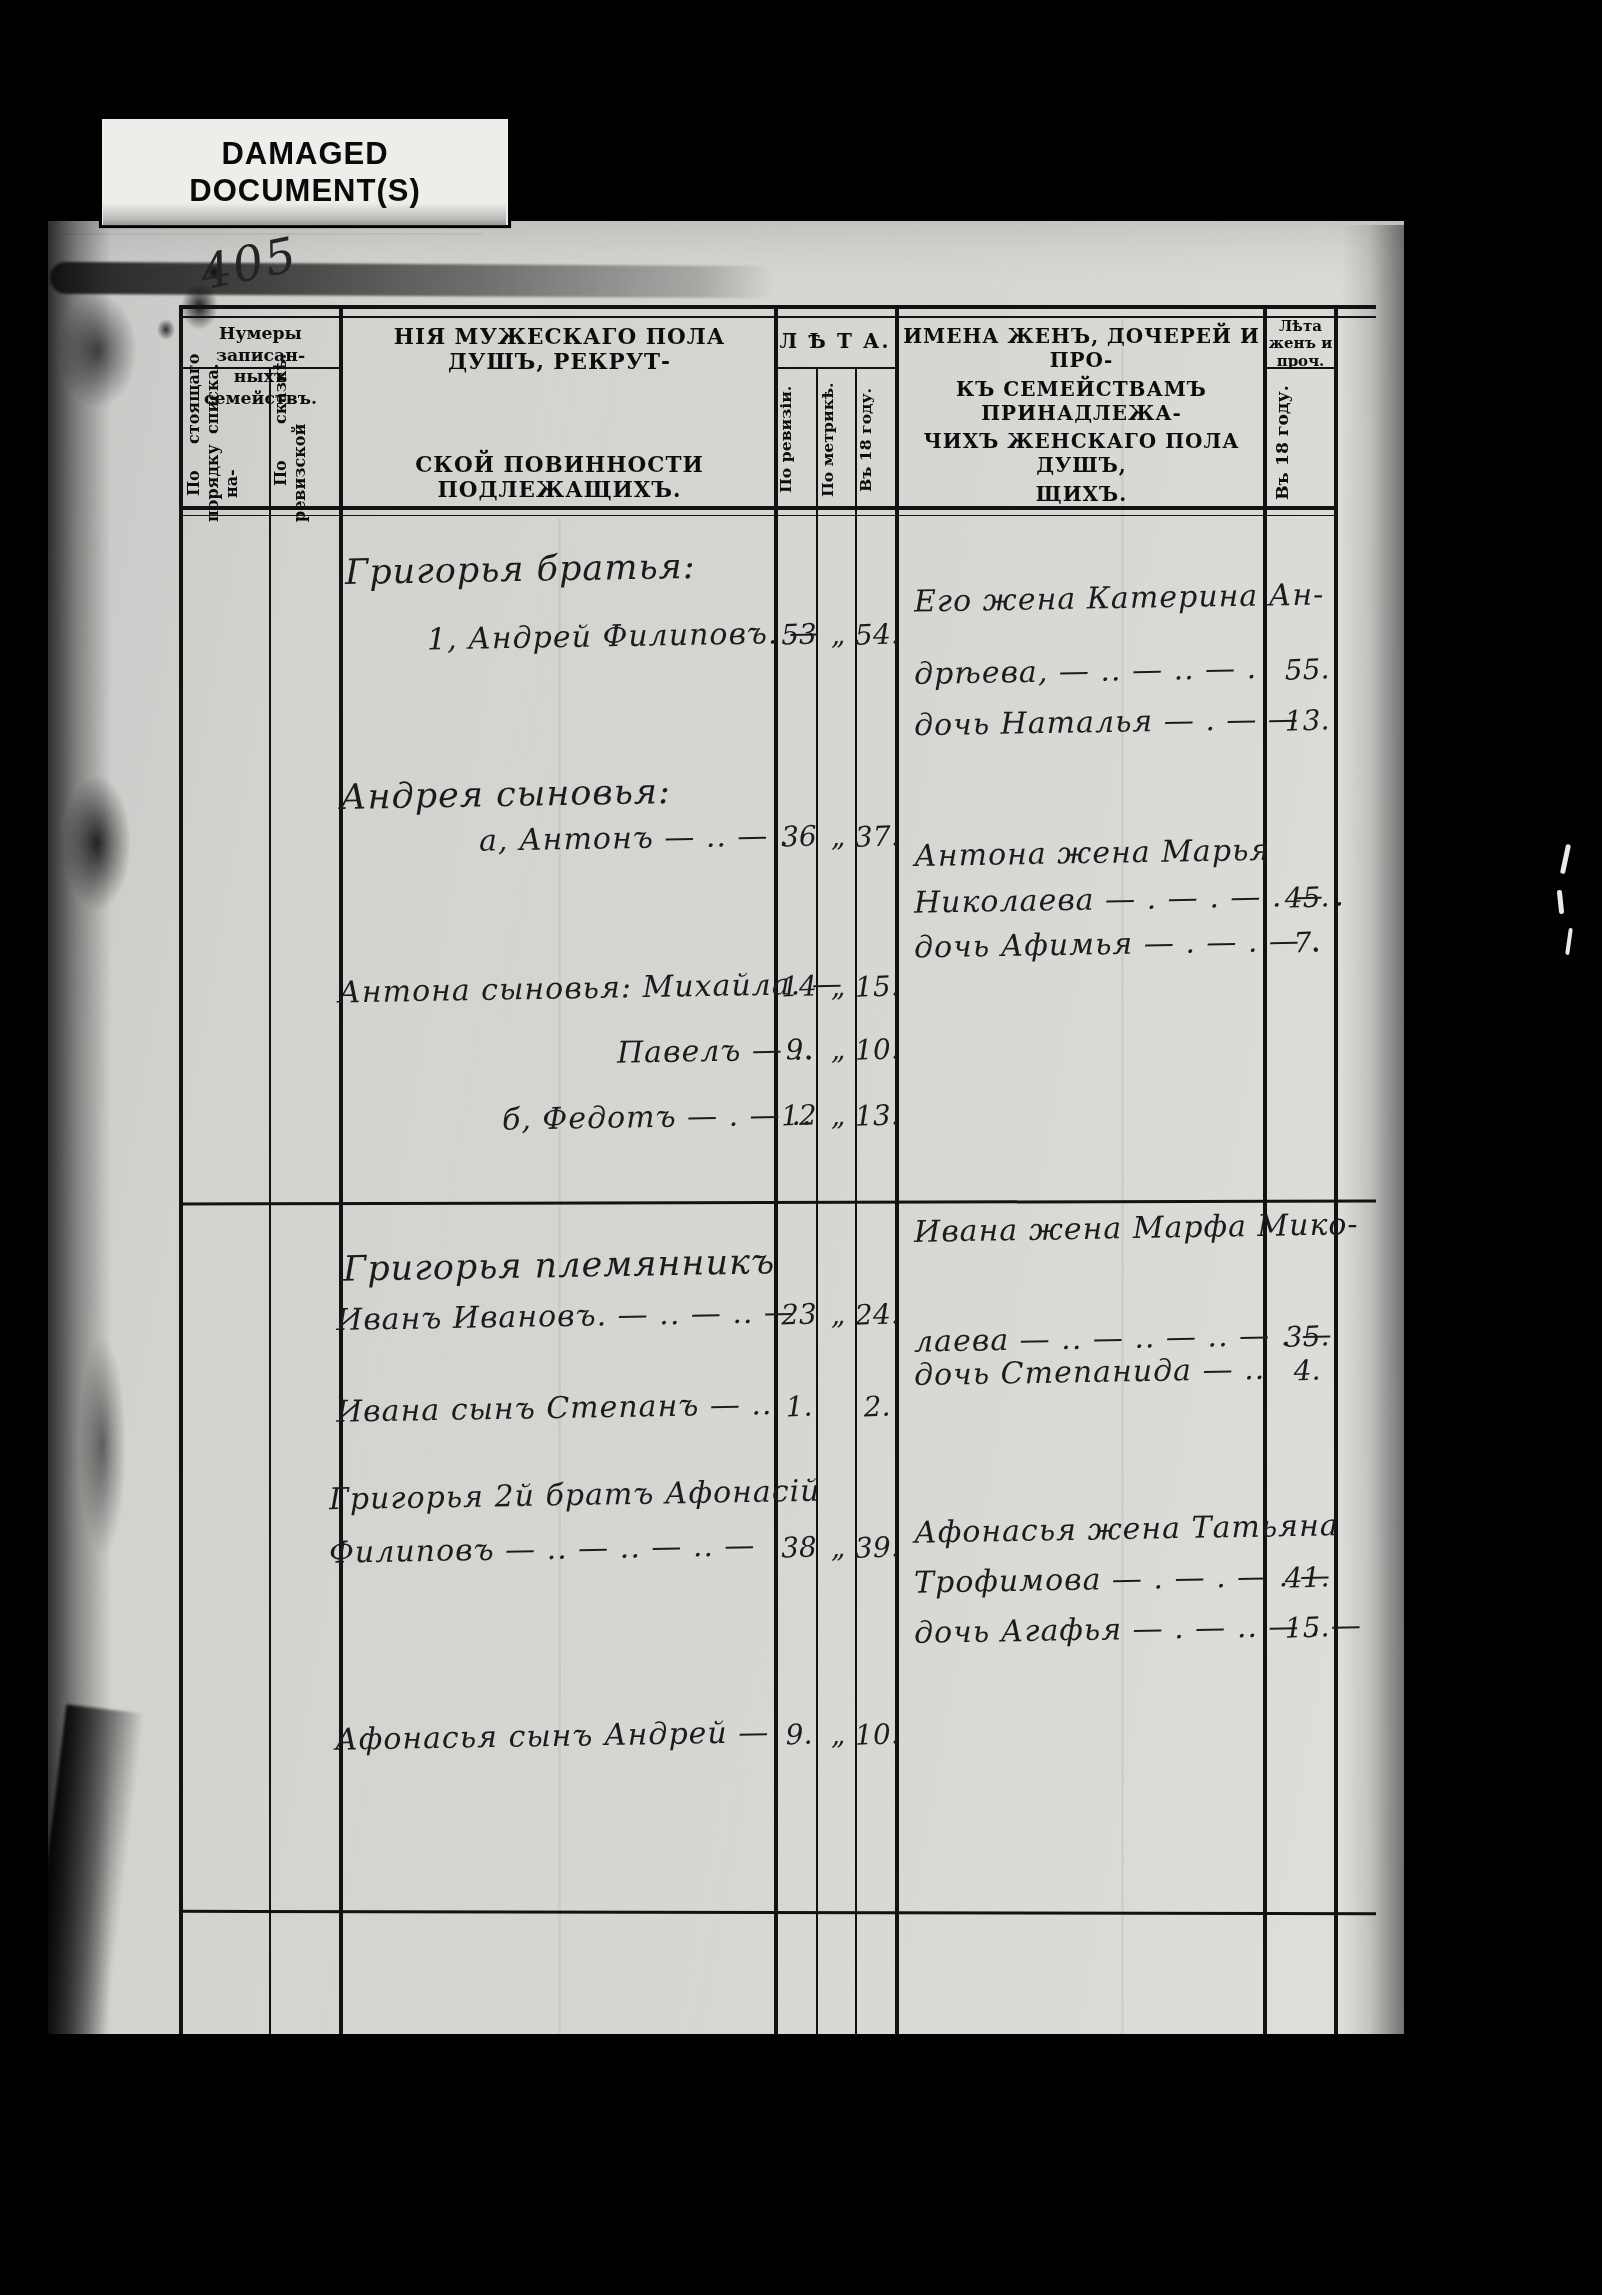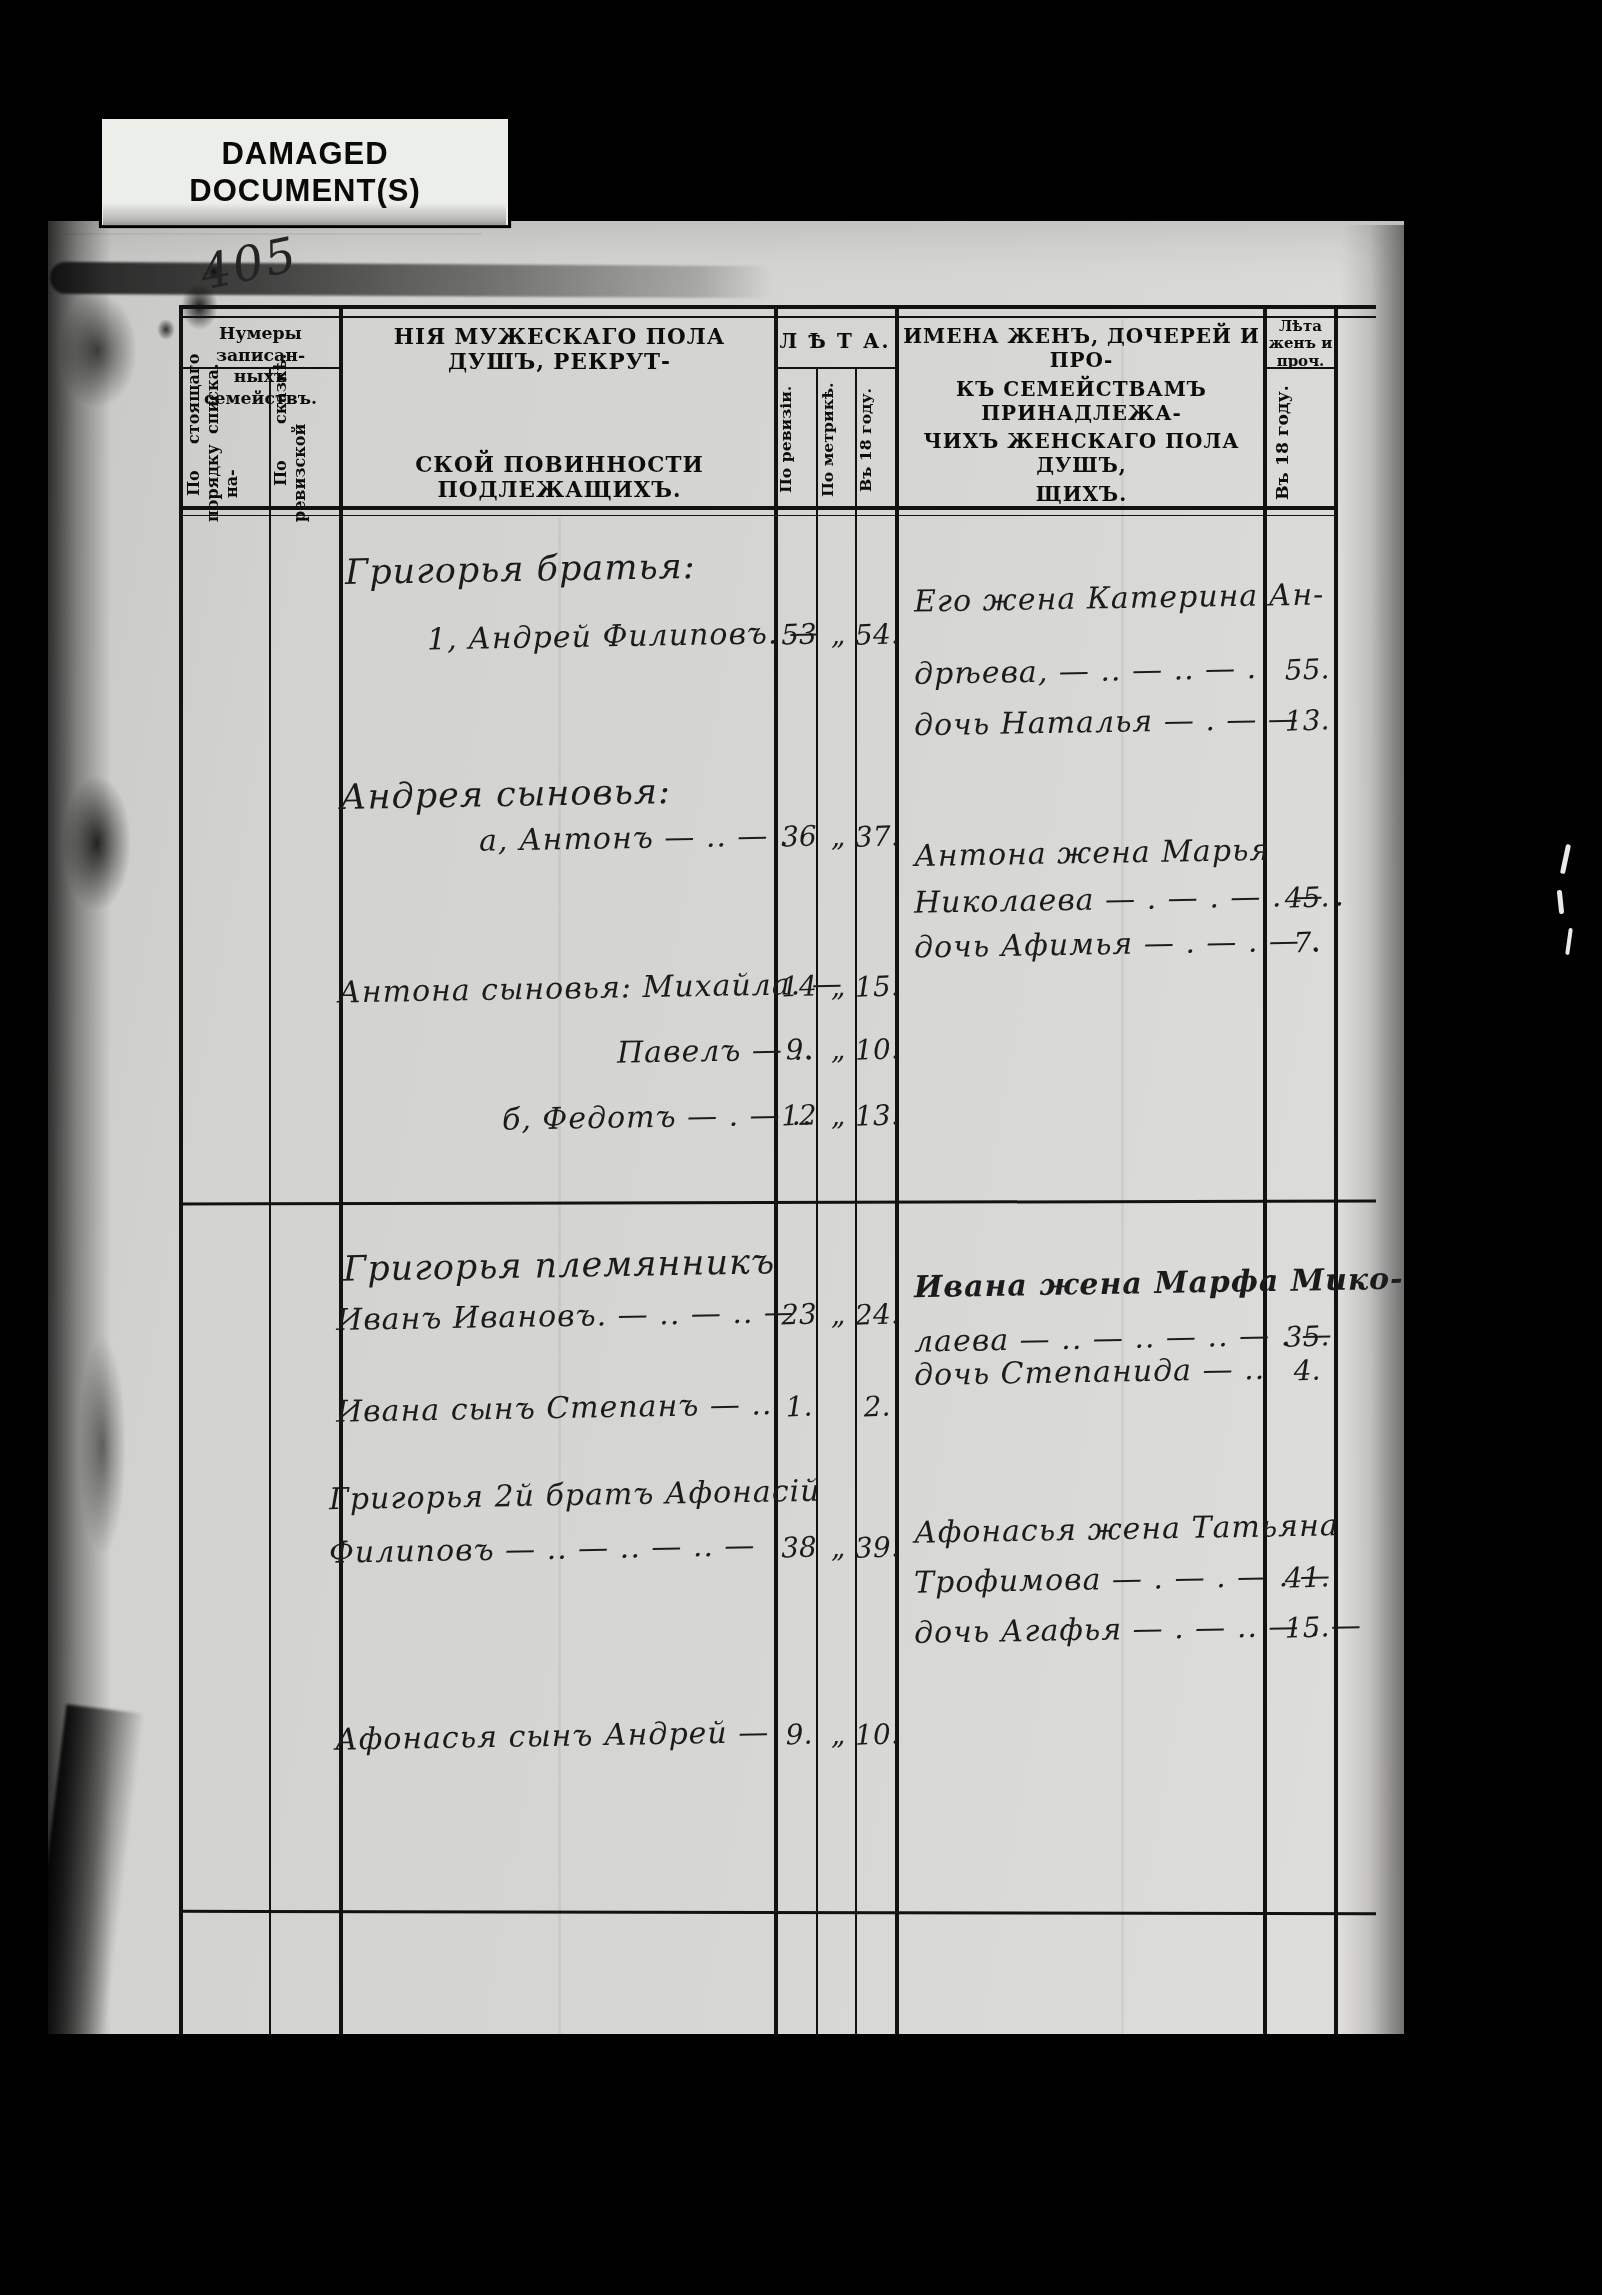--- a/index.html
+++ b/index.html
@@ -215,21 +215,21 @@
   </div>
   <div class="row" style="top:1245px;">
     <span class="hw hw-lg" style="left:343px;">Григорья племянникъ</span>
   </div>
   <div class="row" style="top:1298px;padding-left:48px;">
     <span class="hw" style="left:336px;">Иванъ Ивановъ. — .. — .. —</span>
     <span class="age a1">23</span>
     <span class="age ad">„</span>
     <span class="age a2">24.</span>
   </div>
-  <div class="row" style="top:1265px;font-weight:bold;">
+  <div class="row" style="top:1210px;">
     <span class="hw fem">Ивана жена Марфа Мико-</span>
   </div>
   <div class="row" style="top:1320px;">
     <span class="hw fem">лаева — .. — .. — .. — . —</span>
     <span class="age fa">35.</span>
   </div>
   <div class="row" style="top:1354px;">
     <span class="hw fem">дочь Степанида — ..</span>
     <span class="age fa">4.</span>
   </div>

